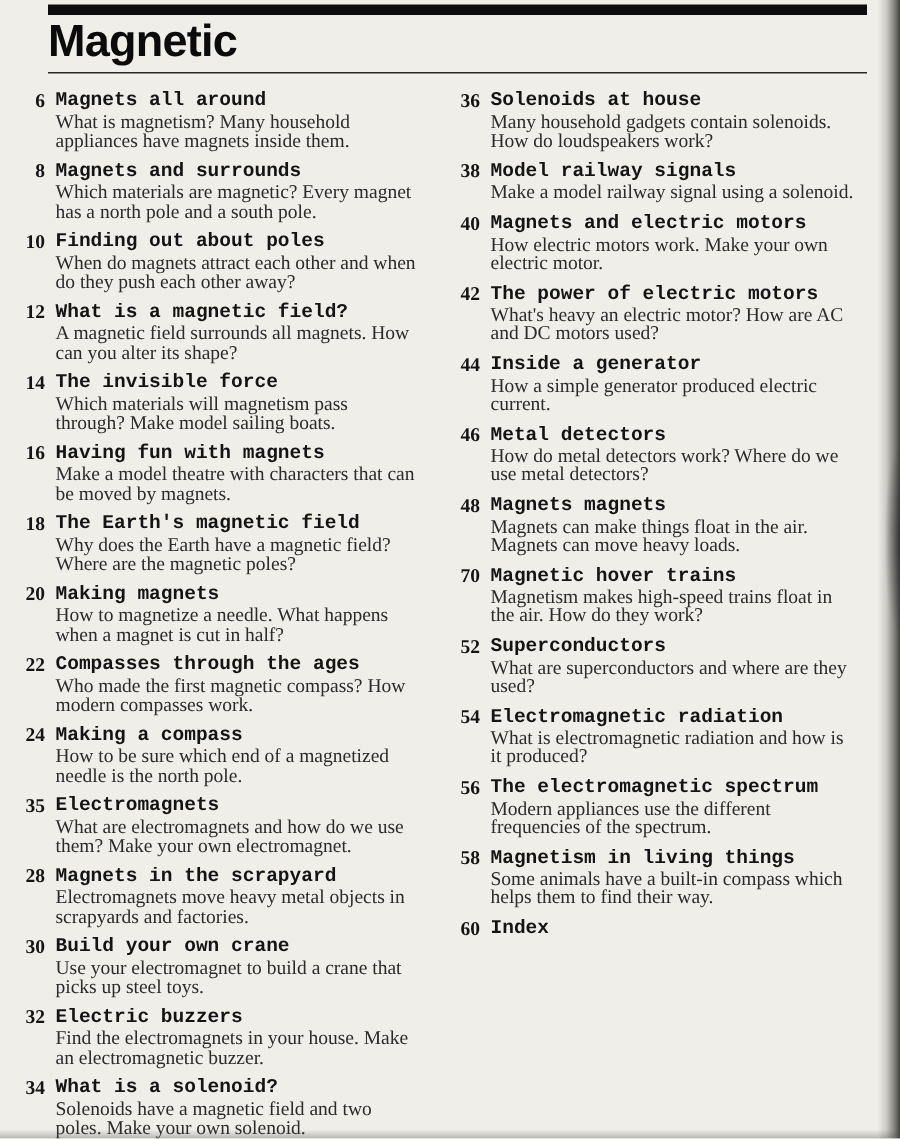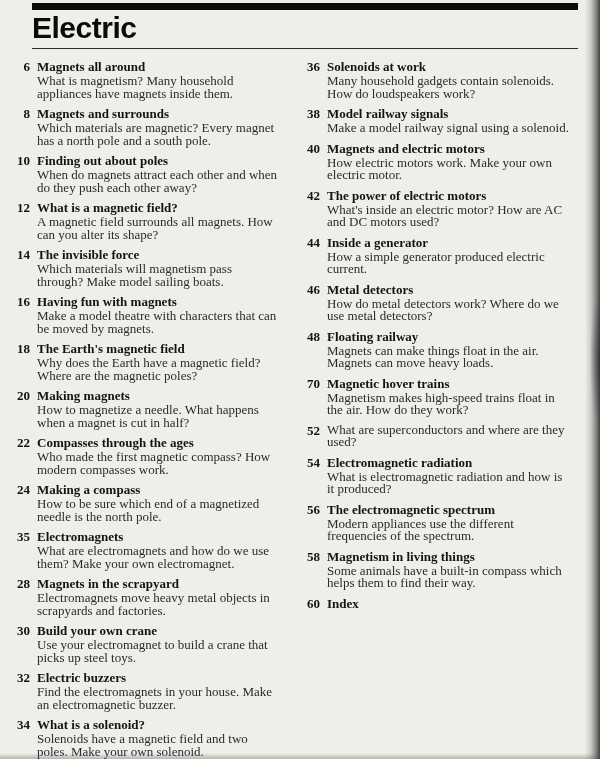--- a/index.html
+++ b/index.html
@@ -62,21 +62,21 @@
     font-weight: 700;
     font-size: 13px;
     line-height: 15px;
     color: #141414;
     padding-right: 7px;
   }
   .entry .body {
     flex: 1;
   }
   .entry .title {
-    font-family: Liberation Serif, serif;
+    font-family: Liberation Mono, monospace;
     font-weight: 700;
     font-size: 13px;
     line-height: 15px;
     color: #141414;
   }
   .entry .desc {
     font-family: Liberation Serif, serif;
     font-size: 13px;
     line-height: 12.5px;
     color: #2b2b2b;
@@ -116,21 +116,21 @@
       rgba(30,30,28,0.55) 0%,
       rgba(30,30,28,0) 75%);
     pointer-events: none;
   }
 </style>
 </head>
 <body>
 
 <div class="page">
   <div class="top-bar"></div>
-  <h1 class="page-title">Electric</h1>
+  <h1 class="page-title">Magnetic</h1>
   <div class="header-rule"></div>
 
   <div class="columns">
     <div class="col" id="col-left">
   <div class="entry">
     <span class="num">6</span>
     <div class="body">
       <div class="title">Magnets all around</div>
       <div class="desc">What is magnetism? Many household appliances have magnets inside them.</div>
     </div>
@@ -245,21 +245,21 @@
     <div class="body">
       <div class="title">What is a solenoid?</div>
       <div class="desc">Solenoids have a magnetic field and two poles. Make your own solenoid.</div>
     </div>
   </div>
 </div>
     <div class="col" id="col-right">
   <div class="entry">
     <span class="num">36</span>
     <div class="body">
-      <div class="title">Solenoids at work</div>
+      <div class="title">Solenoids at house</div>
       <div class="desc">Many household gadgets contain solenoids. How do loudspeakers work?</div>
     </div>
   </div>
 
   <div class="entry">
     <span class="num">38</span>
     <div class="body">
       <div class="title">Model railway signals</div>
       <div class="desc">Make a model railway signal using a solenoid.</div>
     </div>
@@ -270,21 +270,21 @@
     <div class="body">
       <div class="title">Magnets and electric motors</div>
       <div class="desc">How electric motors work. Make your own electric motor.</div>
     </div>
   </div>
 
   <div class="entry">
     <span class="num">42</span>
     <div class="body">
       <div class="title">The power of electric motors</div>
-      <div class="desc">What's inside an electric motor? How are AC and DC motors used?</div>
+      <div class="desc">What's heavy an electric motor? How are AC and DC motors used?</div>
     </div>
   </div>
 
   <div class="entry">
     <span class="num">44</span>
     <div class="body">
       <div class="title">Inside a generator</div>
       <div class="desc">How a simple generator produced electric current.</div>
     </div>
   </div>
@@ -293,36 +293,37 @@
     <span class="num">46</span>
     <div class="body">
       <div class="title">Metal detectors</div>
       <div class="desc">How do metal detectors work? Where do we use metal detectors?</div>
     </div>
   </div>
 
   <div class="entry">
     <span class="num">48</span>
     <div class="body">
-      <div class="title">Floating railway</div>
+      <div class="title">Magnets magnets</div>
       <div class="desc">Magnets can make things float in the air. Magnets can move heavy loads.</div>
     </div>
   </div>
 
   <div class="entry">
     <span class="num">70</span>
     <div class="body">
       <div class="title">Magnetic hover trains</div>
       <div class="desc">Magnetism makes high-speed trains float in the air. How do they work?</div>
     </div>
   </div>
 
   <div class="entry">
     <span class="num">52</span>
     <div class="body">
+      <div class="title">Superconductors</div>
       <div class="desc">What are superconductors and where are they used?</div>
     </div>
   </div>
 
   <div class="entry">
     <span class="num">54</span>
     <div class="body">
       <div class="title">Electromagnetic radiation</div>
       <div class="desc">What is electromagnetic radiation and how is it produced?</div>
     </div>

